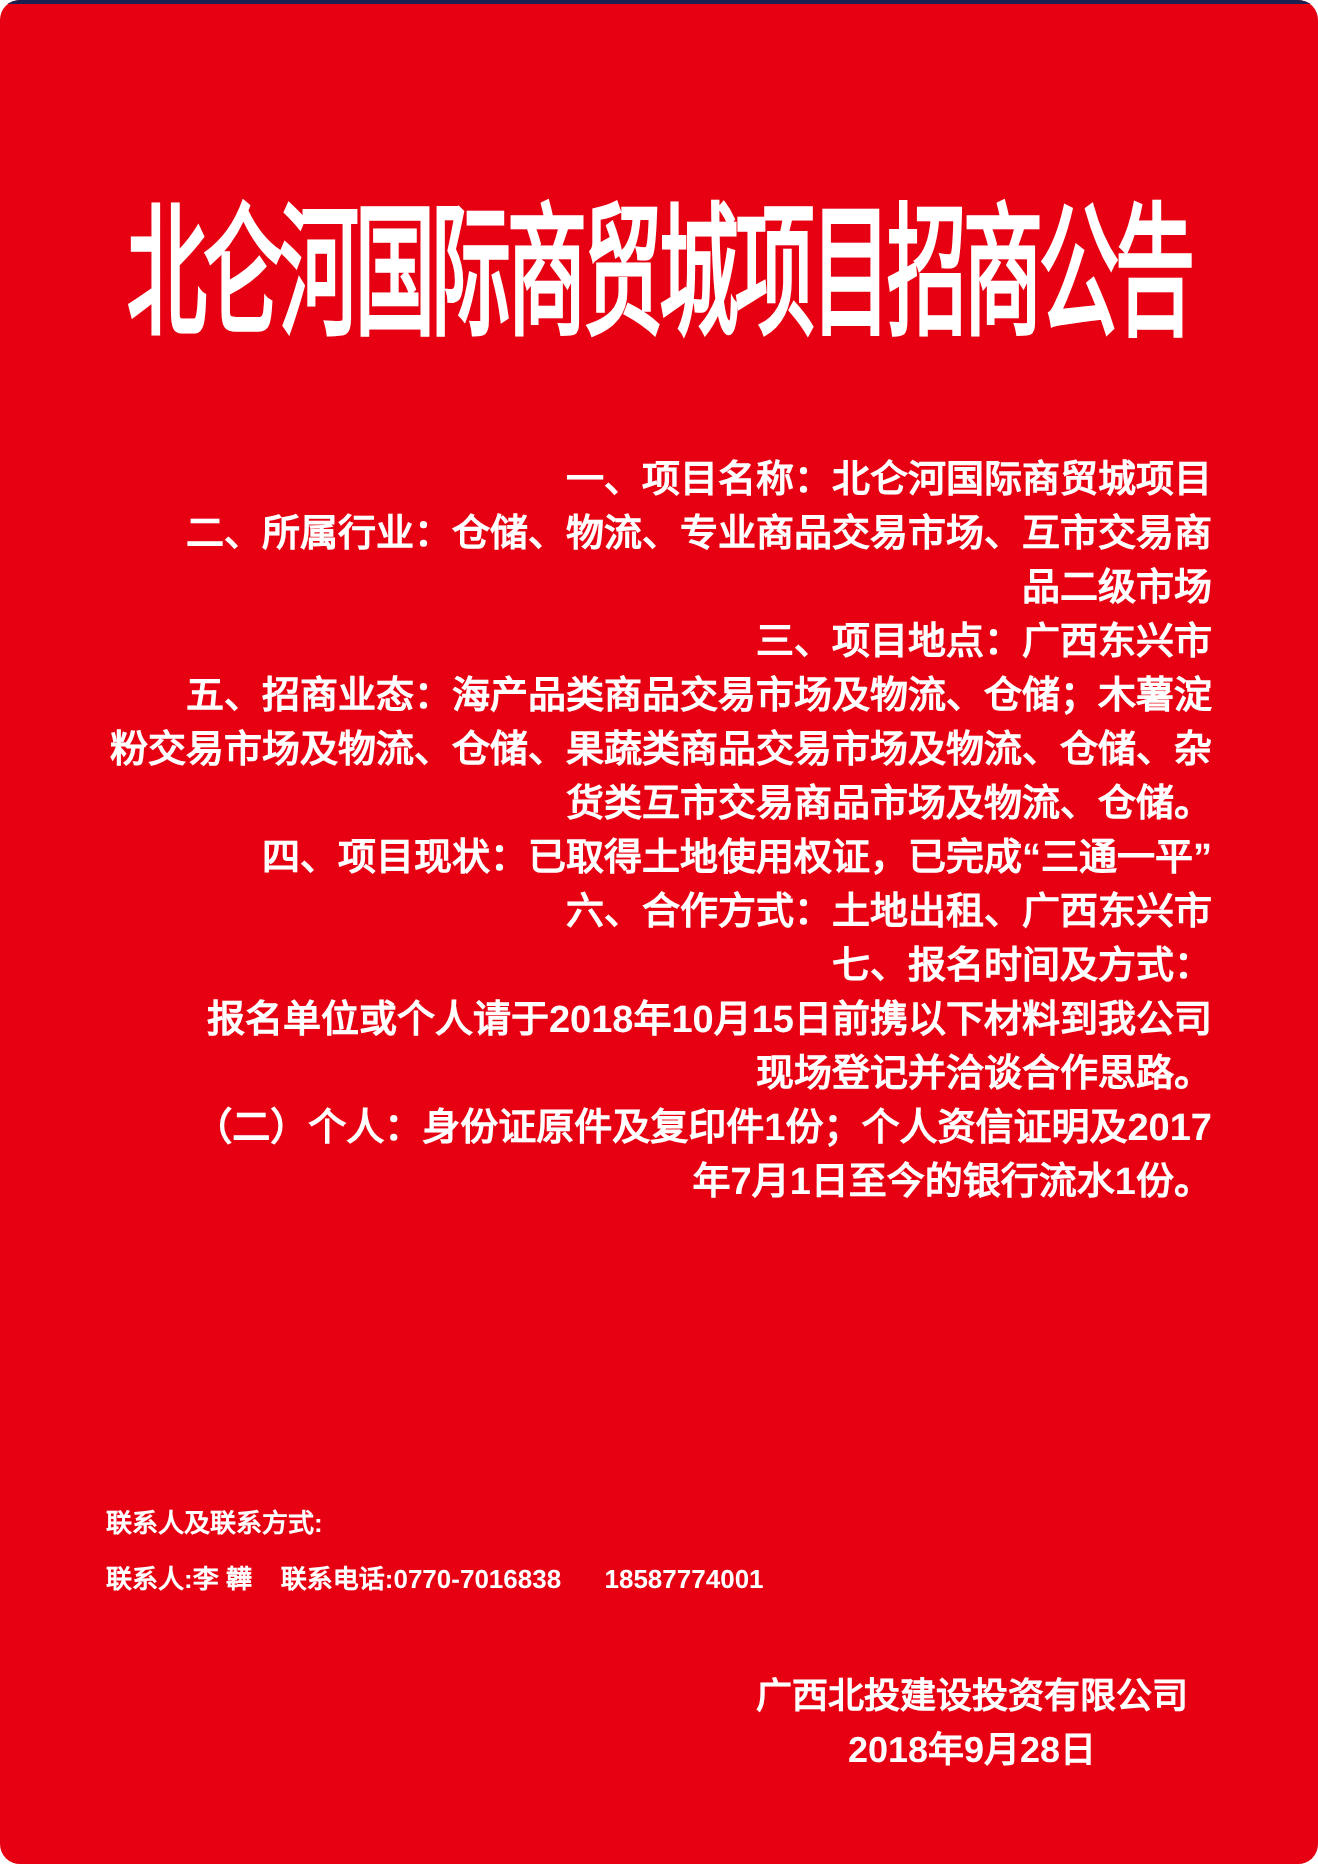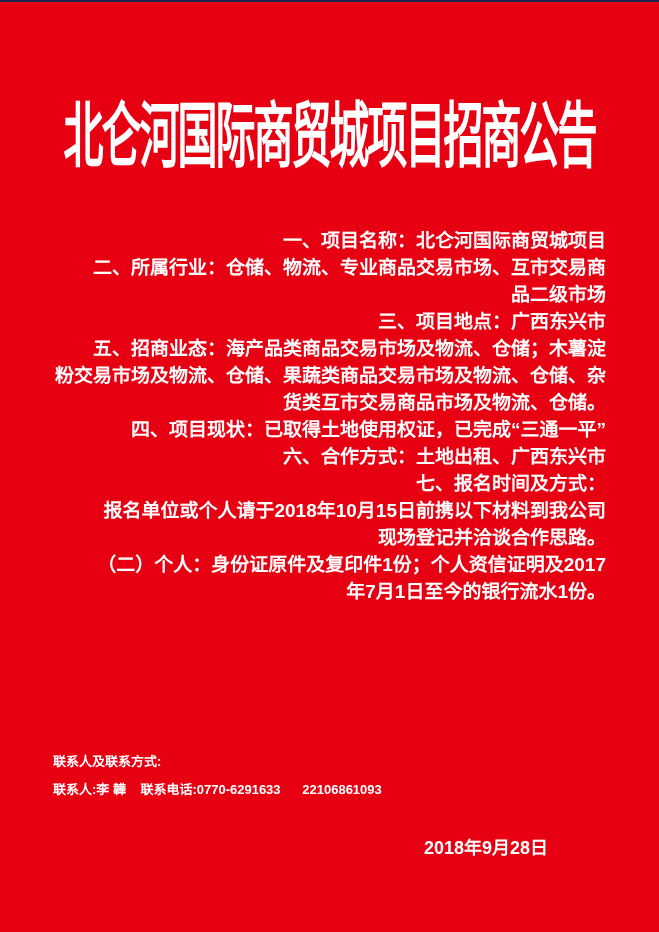--- a/index.html
+++ b/index.html
@@ -6,20 +6,21 @@
   body { width: 659px; height: 932px; }
 
   .poster {
     position: relative;
     width: 659px;
     height: 932px;
     background: #e60012;
     color: #ffffff;
     overflow: hidden;
     font-family: "Liberation Sans", "DejaVu Sans", sans-serif;
+    border-radius: 10px;
     -webkit-font-smoothing: antialiased;
   }
 
   .top-edge-line {
     position: absolute;
     top: 0; left: 0; right: 0;
     height: 2px;
     background: #1b2150;
   }
 
@@ -105,20 +106,21 @@
     <p>五、招商业态：海产品类商品交易市场及物流、仓储；木薯淀粉交易市场及物流、仓储、果蔬类商品交易市场及物流、仓储、杂货类互市交易商品市场及物流、仓储。</p>
     <p>四、项目现状：已取得土地使用权证，已完成“三通一平”</p>
     <p>六、合作方式：土地出租、广西东兴市</p>
     <p>七、报名时间及方式：</p>
     <p>报名单位或个人请于2018年10月15日前携以下材料到我公司现场登记并洽谈合作思路。</p>
     <p>（二）个人：身份证原件及复印件1份；个人资信证明及2017年7月1日至今的银行流水1份。</p>
   </div>
 
   <div class="contact-block">
     <p>联系人及联系方式:</p>
-    <p>联系人:李 韡    联系电话:0770-6291633      22106861093</p>
+    <p>联系人:李 韡    联系电话:0770-7016838      18587774001</p>
   </div>
 
   <div class="signature-block">
+    <p>广西北投建设投资有限公司</p>
     <p>2018年9月28日</p>
   </div>
 
 </div>
 
 </body></html>

